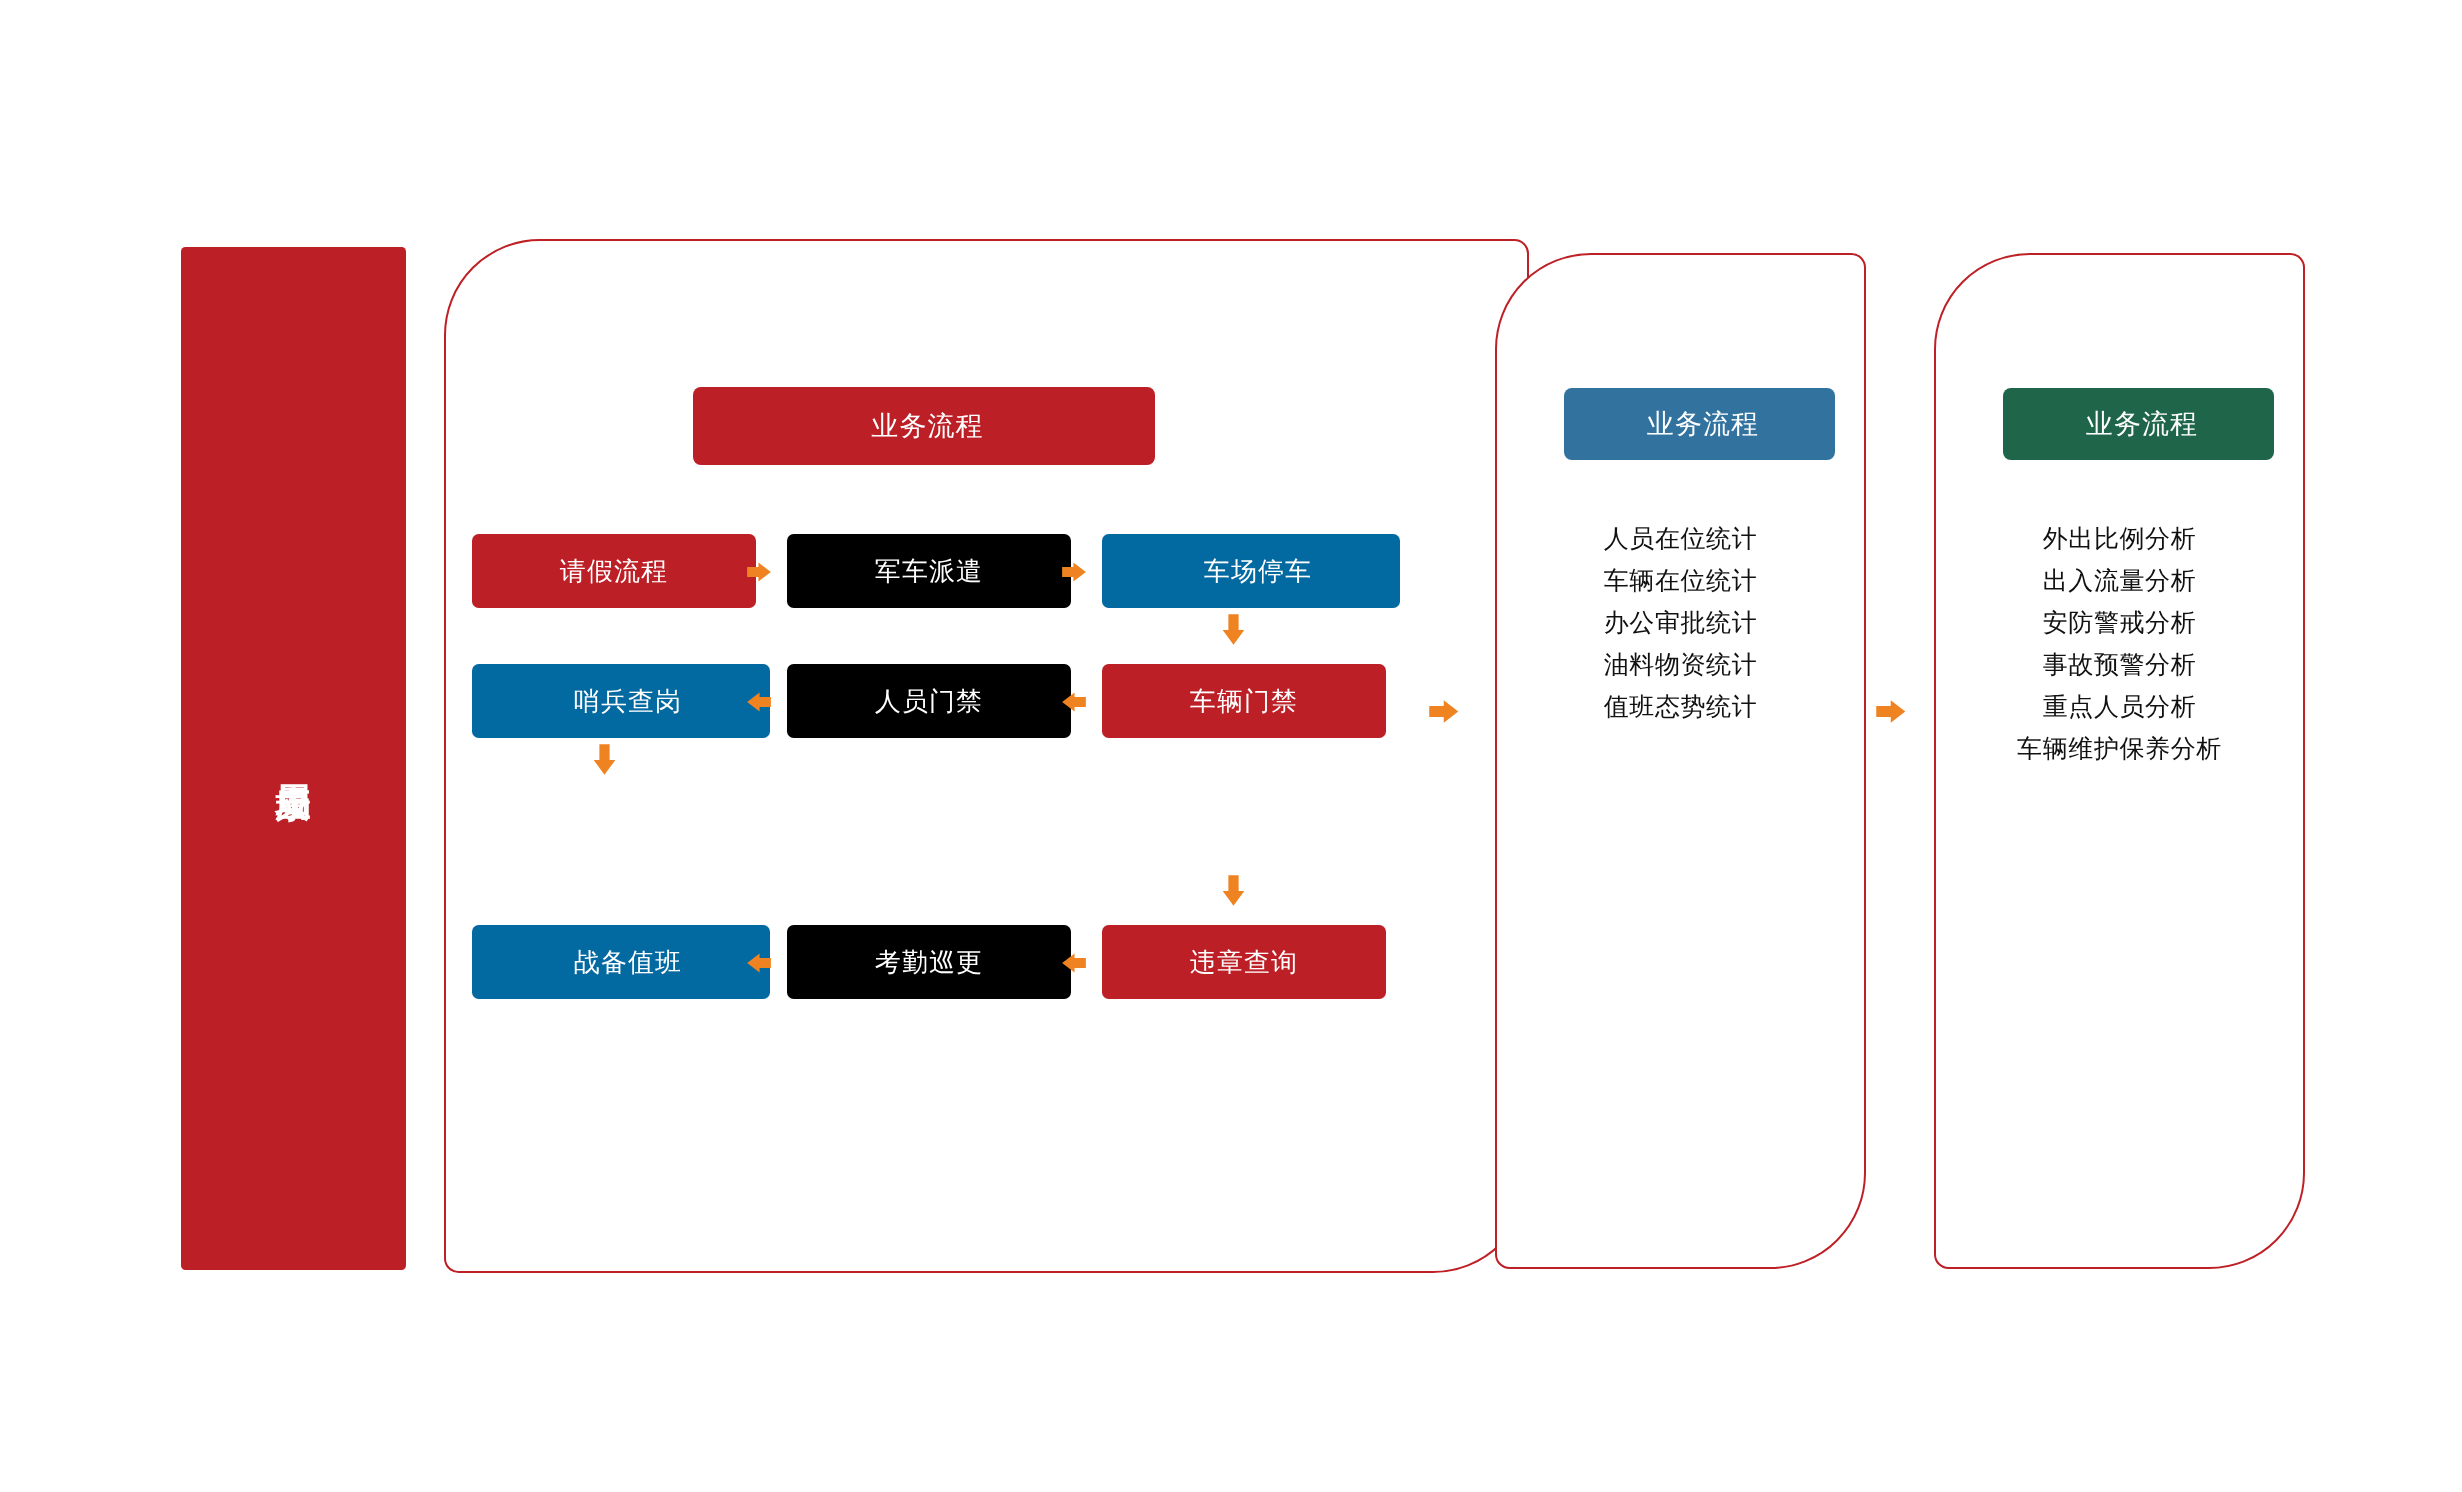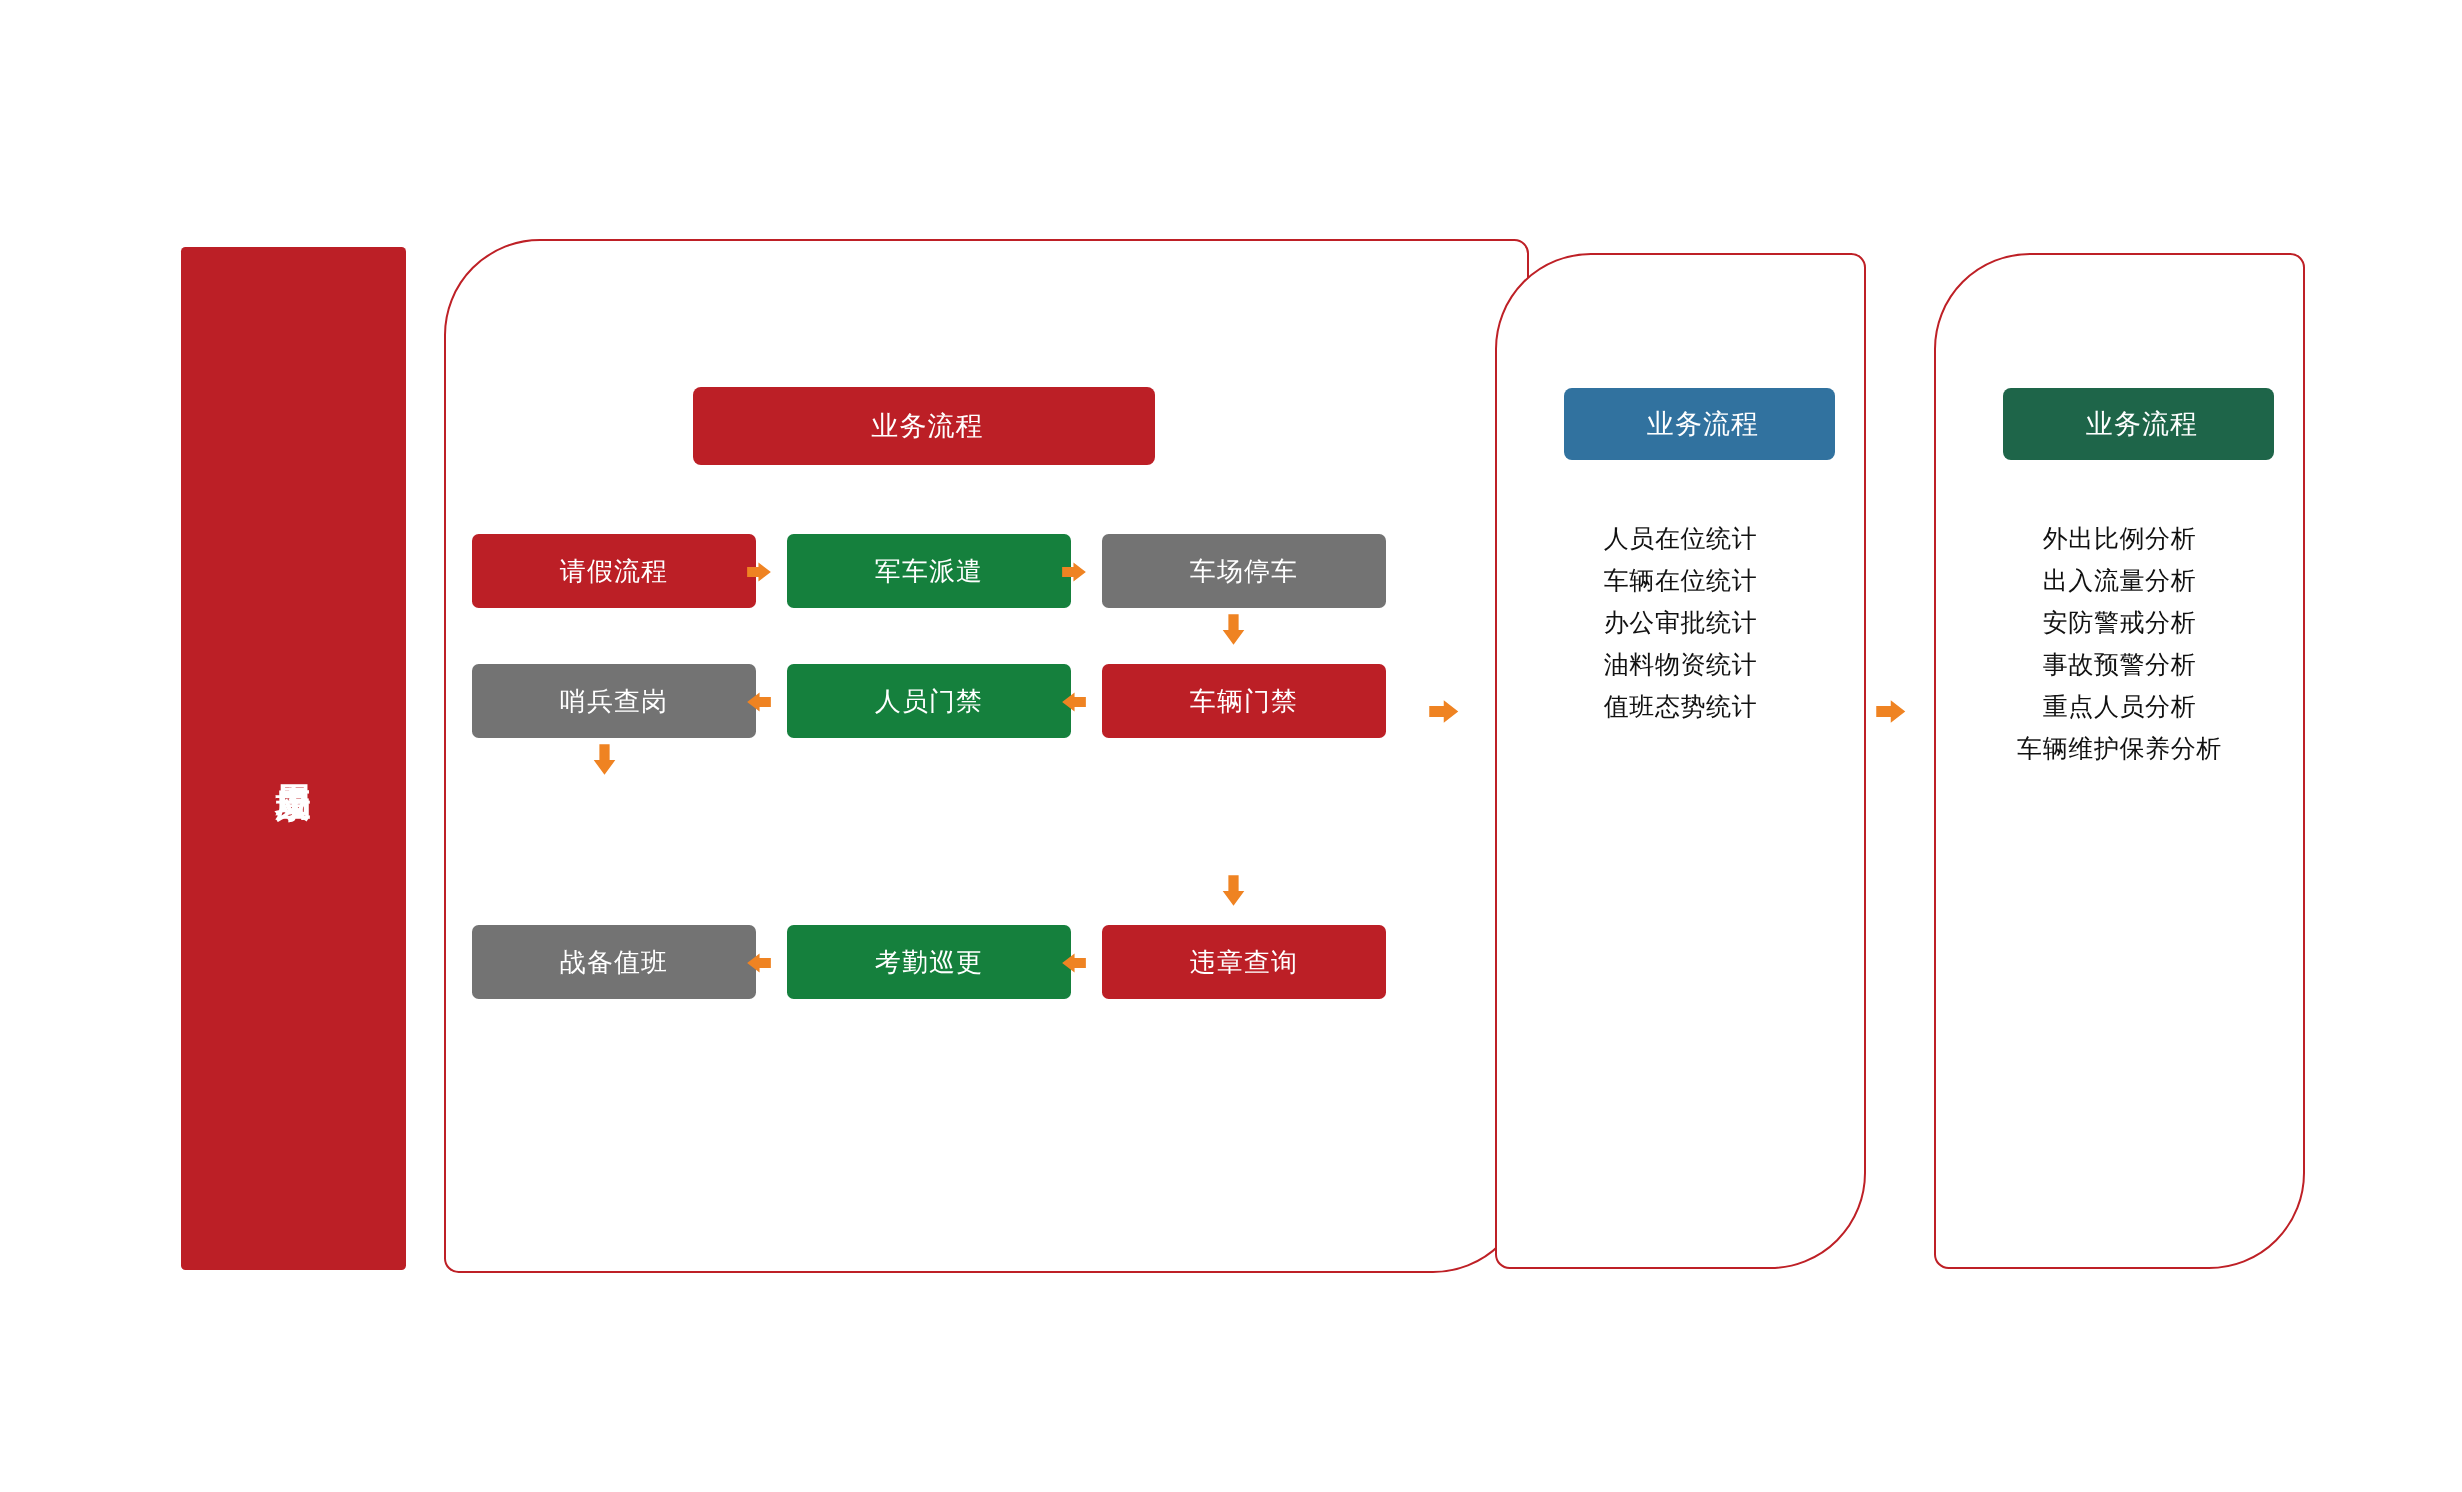--- a/index.html
+++ b/index.html
@@ -106,22 +106,22 @@
     letter-spacing: 1.1px;
     display: flex;
     align-items: center;
     justify-content: center;
   }
   .flow-box.c0 { left: 0px; }
   .flow-box.c1 { left: 315px; }
   .flow-box.c2 { left: 630px; }
 
   .bx-red   { background: #bc1f26; }
-  .bx-blue  { background: #15803d; }
-  .bx-green { background: #737373; }
+  .bx-blue  { background: #000000; }
+  .bx-green { background: #0369a1; padding-left: 14px; }
 
   
   .arrow {
     position: absolute;
     color: #ef8322;
     line-height: 0;
   }
   .arrow svg { display: block; }
 
   

